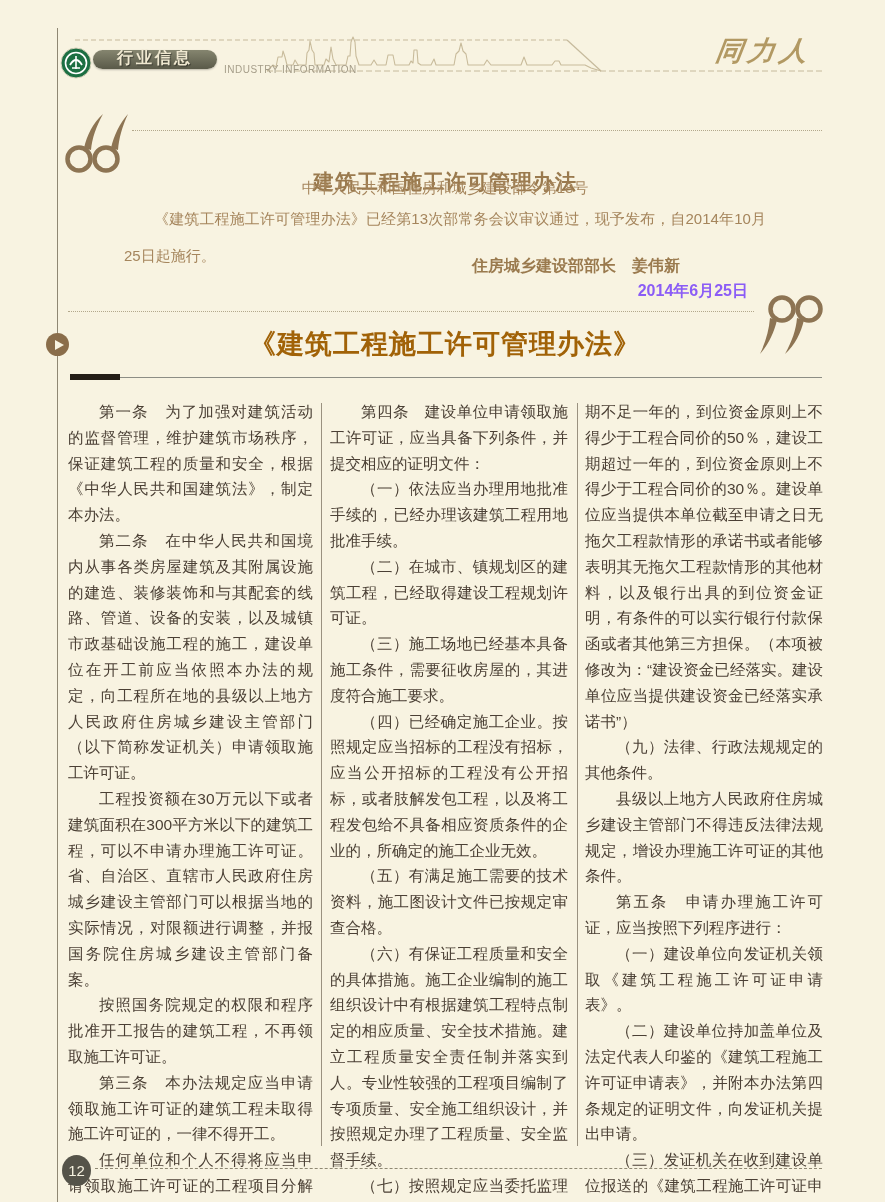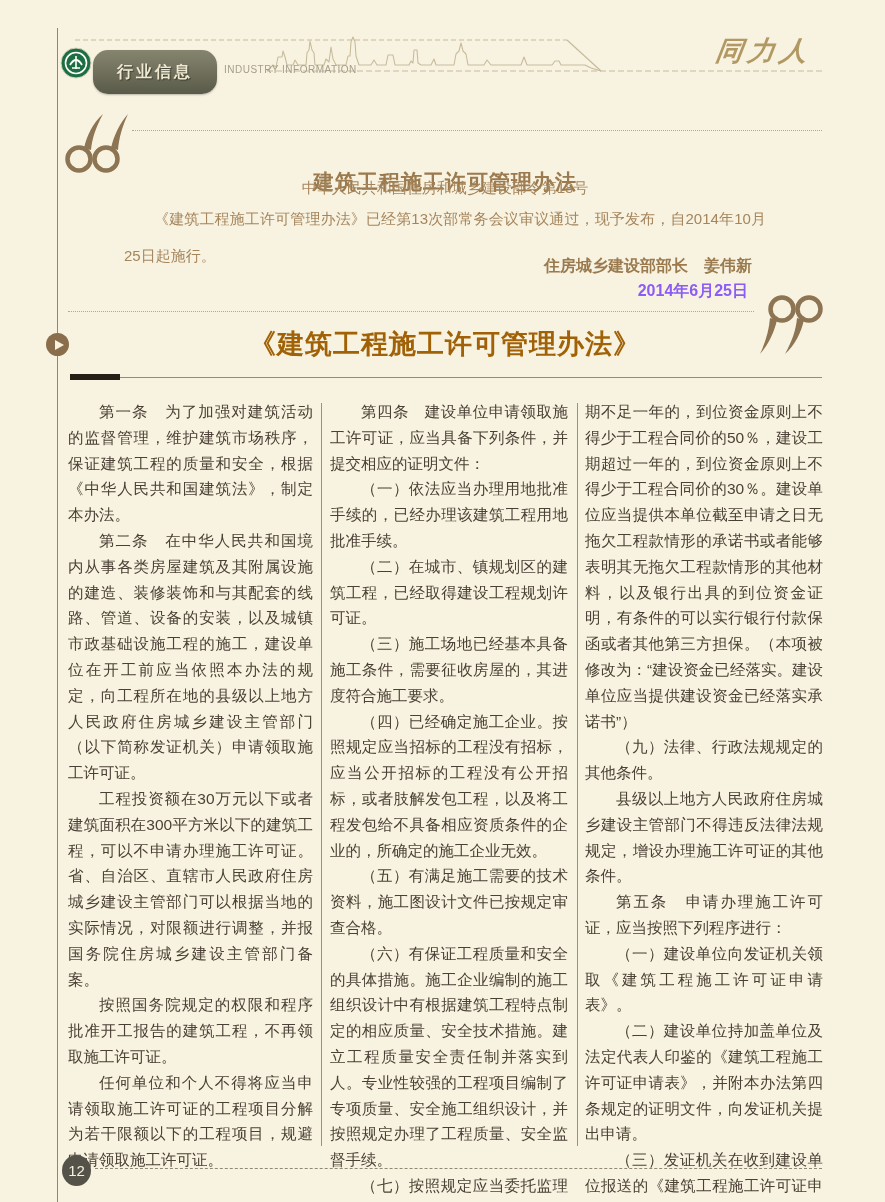--- a/index.html
+++ b/index.html
@@ -8,23 +8,23 @@
     position:relative; width:885px; height:1202px; margin:0 auto;
     background:#f8f3e1; overflow:hidden;
     font-family:"Liberation Sans","DejaVu Sans",sans-serif;
   }
   .left-rule { position:absolute; left:57px; top:28px; width:1px; height:1174px; background:#8f8773; }
 
   
   .header-art { position:absolute; left:55px; top:34px; }
   .logo { position:absolute; left:60px; top:47px; }
   .badge {
-    position:absolute; left:93px; top:50px; width:124px; height:44px;
+    position:absolute; left:93px; top:50px; width:124px; height:19px;
     background:linear-gradient(#85856f,#5a5a49); border-radius:15px;
-    display:flex; align-items:center; justify-content:center;
+    display:flex; align-items:flex-end; justify-content:center;
     box-shadow:0 1px 2px rgba(0,0,0,.25);
   }
   .badge-text { font-size:16px; font-weight:bold; color:#efe8d0; letter-spacing:3px; text-shadow:1px 1px 1px rgba(0,0,0,.45); }
   .badge-en { position:absolute; left:224px; top:64px; font-size:10px; color:#a59d89; letter-spacing:.5px; }
   .masthead {
     position:absolute; left:716px; top:33px; font-size:27px; font-weight:bold; font-style:italic;
     color:#b29963; letter-spacing:5px; transform:skewX(-8deg);
   }
 
   
@@ -32,21 +32,21 @@
   .quote-close { position:absolute; left:760px; top:292px; transform:rotate(180deg); }
   .dot1 { position:absolute; left:132px; top:130px; width:690px; border-top:1.5px dotted #b3a88c; }
   .dot2 { position:absolute; left:68px;  top:311px; width:686px; border-top:1.5px dotted #b3a88c; }
   .q-title  { position:absolute; left:68px; top:144px; width:754px; text-align:center; font-size:21px; font-weight:bold; color:#9a7a4e; letter-spacing:1px;margin-top:24px; }
   .q-decree { position:absolute; left:68px; top:179px; width:754px; text-align:center; font-size:15px; color:#a5855c; }
   .q-body   {
     position:absolute; left:124px; top:200px; width:642px;
     font-size:15px; line-height:37px; color:#a5855c;
     text-indent:2em; text-align:justify; word-break:break-all;
   }
-  .q-signer { position:absolute; left:400px; top:256px; width:352px; text-align:right; font-size:16px; font-weight:bold; color:#9a7a4e; }
+  .q-signer { position:absolute; left:400px; top:256px; width:352px; text-align:center; font-size:16px; font-weight:bold; color:#9a7a4e; }
   .q-date   { position:absolute; left:400px; top:281px; width:348px; text-align:right; font-size:16px; font-weight:bold; color:#8b5cf6; }
 
   
   .marker {
     position:absolute; left:46px; top:333px; width:23px; height:23px; border-radius:50%;
     background:#8a6d4a; display:flex; align-items:center; justify-content:center;
   }
   .marker-tri { width:0; height:0; border-left:9px solid #f8f3e1; border-top:5.5px solid transparent; border-bottom:5.5px solid transparent; margin-left:3px; }
   .art-title {
     position:absolute; left:68px; top:326px; width:754px; text-align:center;
@@ -132,20 +132,21 @@
   </div>
   <div class="art-title">《建筑工程施工许可管理办法》</div>
   <div class="art-rule"></div>
   <div class="art-rule-bold"></div>
 
   <div class="col col1">
     <p>第一条　为了加强对建筑活动的监督管理，维护建筑市场秩序，保证建筑工程的质量和安全，根据《中华人民共和国建筑法》，制定本办法。</p>
     <p>第二条　在中华人民共和国境内从事各类房屋建筑及其附属设施的建造、装修装饰和与其配套的线路、管道、设备的安装，以及城镇市政基础设施工程的施工，建设单位在开工前应当依照本办法的规定，向工程所在地的县级以上地方人民政府住房城乡建设主管部门（以下简称发证机关）申请领取施工许可证。</p>
     <p>工程投资额在30万元以下或者建筑面积在300平方米以下的建筑工程，可以不申请办理施工许可证。省、自治区、直辖市人民政府住房城乡建设主管部门可以根据当地的实际情况，对限额进行调整，并报国务院住房城乡建设主管部门备案。</p>
     <p>按照国务院规定的权限和程序批准开工报告的建筑工程，不再领取施工许可证。</p>
+    <p>第三条　本办法规定应当申请领取施工许可证的建筑工程未取得施工许可证的，一律不得开工。</p>
     <p>任何单位和个人不得将应当申请领取施工许可证的工程项目分解为若干限额以下的工程项目，规避申请领取施工许可证。</p>
   </div>
 
   <div class="vsep vsep1"></div>
 
   <div class="col col2">
     <p>第四条　建设单位申请领取施工许可证，应当具备下列条件，并提交相应的证明文件：</p>
     <p>（一）依法应当办理用地批准手续的，已经办理该建筑工程用地批准手续。</p>
     <p>（二）在城市、镇规划区的建筑工程，已经取得建设工程规划许可证。</p>
     <p>（三）施工场地已经基本具备施工条件，需要征收房屋的，其进度符合施工要求。</p>

